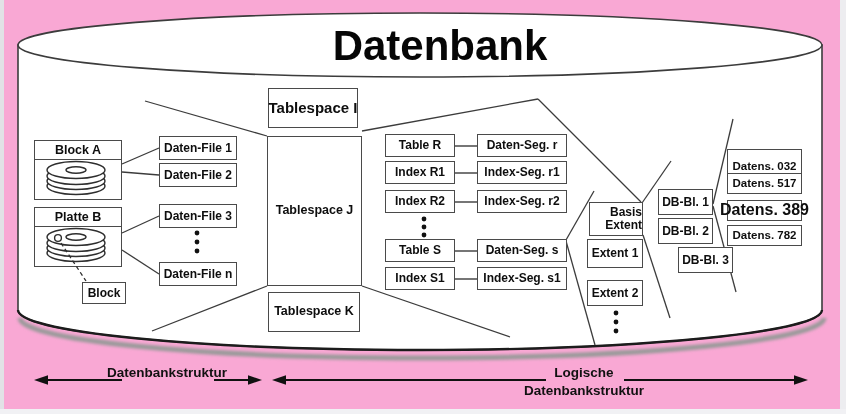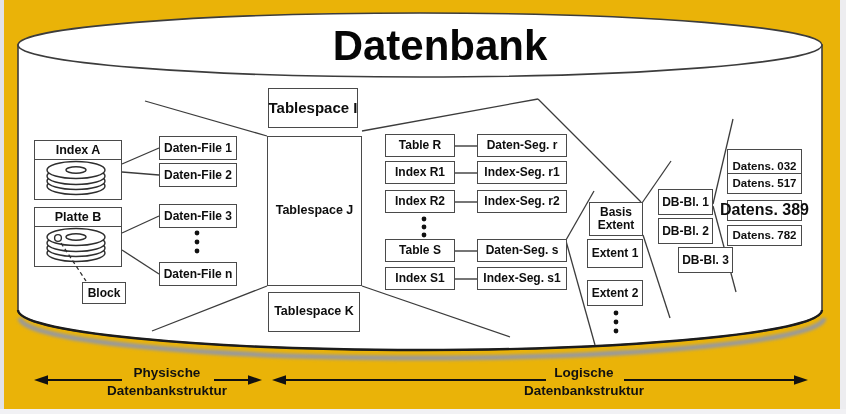--- a/index.html
+++ b/index.html
@@ -1,32 +1,32 @@
 <!DOCTYPE html>
 <html><head>
 <meta charset="utf-8">
 <style>
   html,body{margin:0;padding:0;background:#f4f4f6;}
   .stage{
     position:relative;width:846px;height:414px;overflow:hidden;
-    background:#eab308;font-family:"Liberation Sans",sans-serif;
+    background:#f9a8d4;font-family:"Liberation Sans",sans-serif;
   }
   .edge{position:absolute;z-index:5;}
   .edge.l{left:0;top:0;width:4px;height:414px;background:#e2e2e6;}
   .edge.r{right:0;top:0;width:6px;height:414px;background:#ededf0;}
   .edge.b{left:0;bottom:0;width:846px;height:5px;background:#f1f1f4;}
   svg.layer{position:absolute;left:0;top:0;z-index:0;}
   svg.overlay{position:absolute;left:0;top:0;z-index:3;pointer-events:none;}
   .bx{
     position:absolute;z-index:2;background:#ffffff;border:1.5px solid #4a4a4a;
     display:flex;align-items:center;justify-content:center;
     font-weight:bold;font-size:12px;color:#0e0e0e;box-sizing:border-box;
     white-space:nowrap;line-height:1.05;text-align:center;
   }
-  .bx.twoline{flex-direction:column;}
+  .bx.twoline{flex-direction:column;align-items:flex-end;}
   .diskbox{position:absolute;z-index:2;background:#fff;border:1.5px solid #4a4a4a;box-sizing:border-box;}
   .diskbox .hdr{
     height:18px;border-bottom:1.5px solid #4a4a4a;display:flex;align-items:center;justify-content:center;
     font-weight:bold;font-size:12.5px;color:#0e0e0e;
   }
   .title{
     position:absolute;z-index:2;left:240px;top:22px;width:400px;text-align:center;
     font-size:42px;font-weight:bold;color:#060606;letter-spacing:0px;
   }
   .legend{
@@ -109,21 +109,21 @@
       <line x1="284" y1="380" x2="546" y2="380"></line>
       <polygon points="272,380 286,375.2 286,384.8" stroke="none"></polygon>
       <line x1="624" y1="380" x2="796" y2="380"></line>
       <polygon points="808,380 794,375.2 794,384.8" stroke="none"></polygon>
     </g>
   </svg>
 
   <div class="title">Datenbank</div>
 
   <div class="diskbox" style="left:34px;top:140px;width:88px;height:60px;">
-    <div class="hdr">Index A</div>
+    <div class="hdr">Block A</div>
   </div>
   <div class="diskbox" style="left:34px;top:207px;width:88px;height:60px;">
     <div class="hdr">Platte B</div>
   </div>
   <div class="bx" style="left:82px;top:282px;width:44px;height:22px;">Block</div>
 
   <div class="bx" style="left:159px;top:136px;width:78px;height:24px;">Daten-File 1</div>
   <div class="bx" style="left:159px;top:163px;width:78px;height:24px;">Daten-File 2</div>
   <div class="bx" style="left:159px;top:204px;width:78px;height:24px;">Daten-File 3</div>
   <div class="bx" style="left:159px;top:262px;width:78px;height:24px;text-align:right;">Daten-File n</div>
@@ -154,21 +154,20 @@
   <div class="bx" style="left:658px;top:189px;width:55px;height:26px;">DB-Bl. 1</div>
   <div class="bx" style="left:658px;top:218px;width:55px;height:26px;">DB-Bl. 2</div>
   <div class="bx" style="left:678px;top:247px;width:55px;height:26px;">DB-Bl. 3</div>
 
   <div class="bx" style="left:727px;top:149px;width:75px;height:35px;font-size:11.5px;">Datens. 032</div>
   <div class="bx" style="left:727px;top:173px;width:75px;height:21px;font-size:11.5px;">Datens. 517</div>
   <div class="bx" style="left:727px;top:200px;width:75px;height:21px;font-size:16px;">Datens. 389</div>
   <div class="bx" style="left:727px;top:225px;width:75px;height:21px;font-size:11.5px;">Datens. 782</div>
 
   <div class="legend" style="left:96px;top:364px;width:142px;">
-    <span class="l1">Physische</span>
     <span class="l2">Datenbankstruktur</span>
   </div>
   <div class="legend" style="left:513px;top:364px;width:142px;">
     <span class="l1">Logische</span>
     <span class="l2">Datenbankstruktur</span>
   </div>
 
   <svg class="overlay" width="846" height="414" viewBox="0 0 846 414">
 
     <g stroke="#2e2e2e" stroke-width="1.4" fill="#ffffff">

